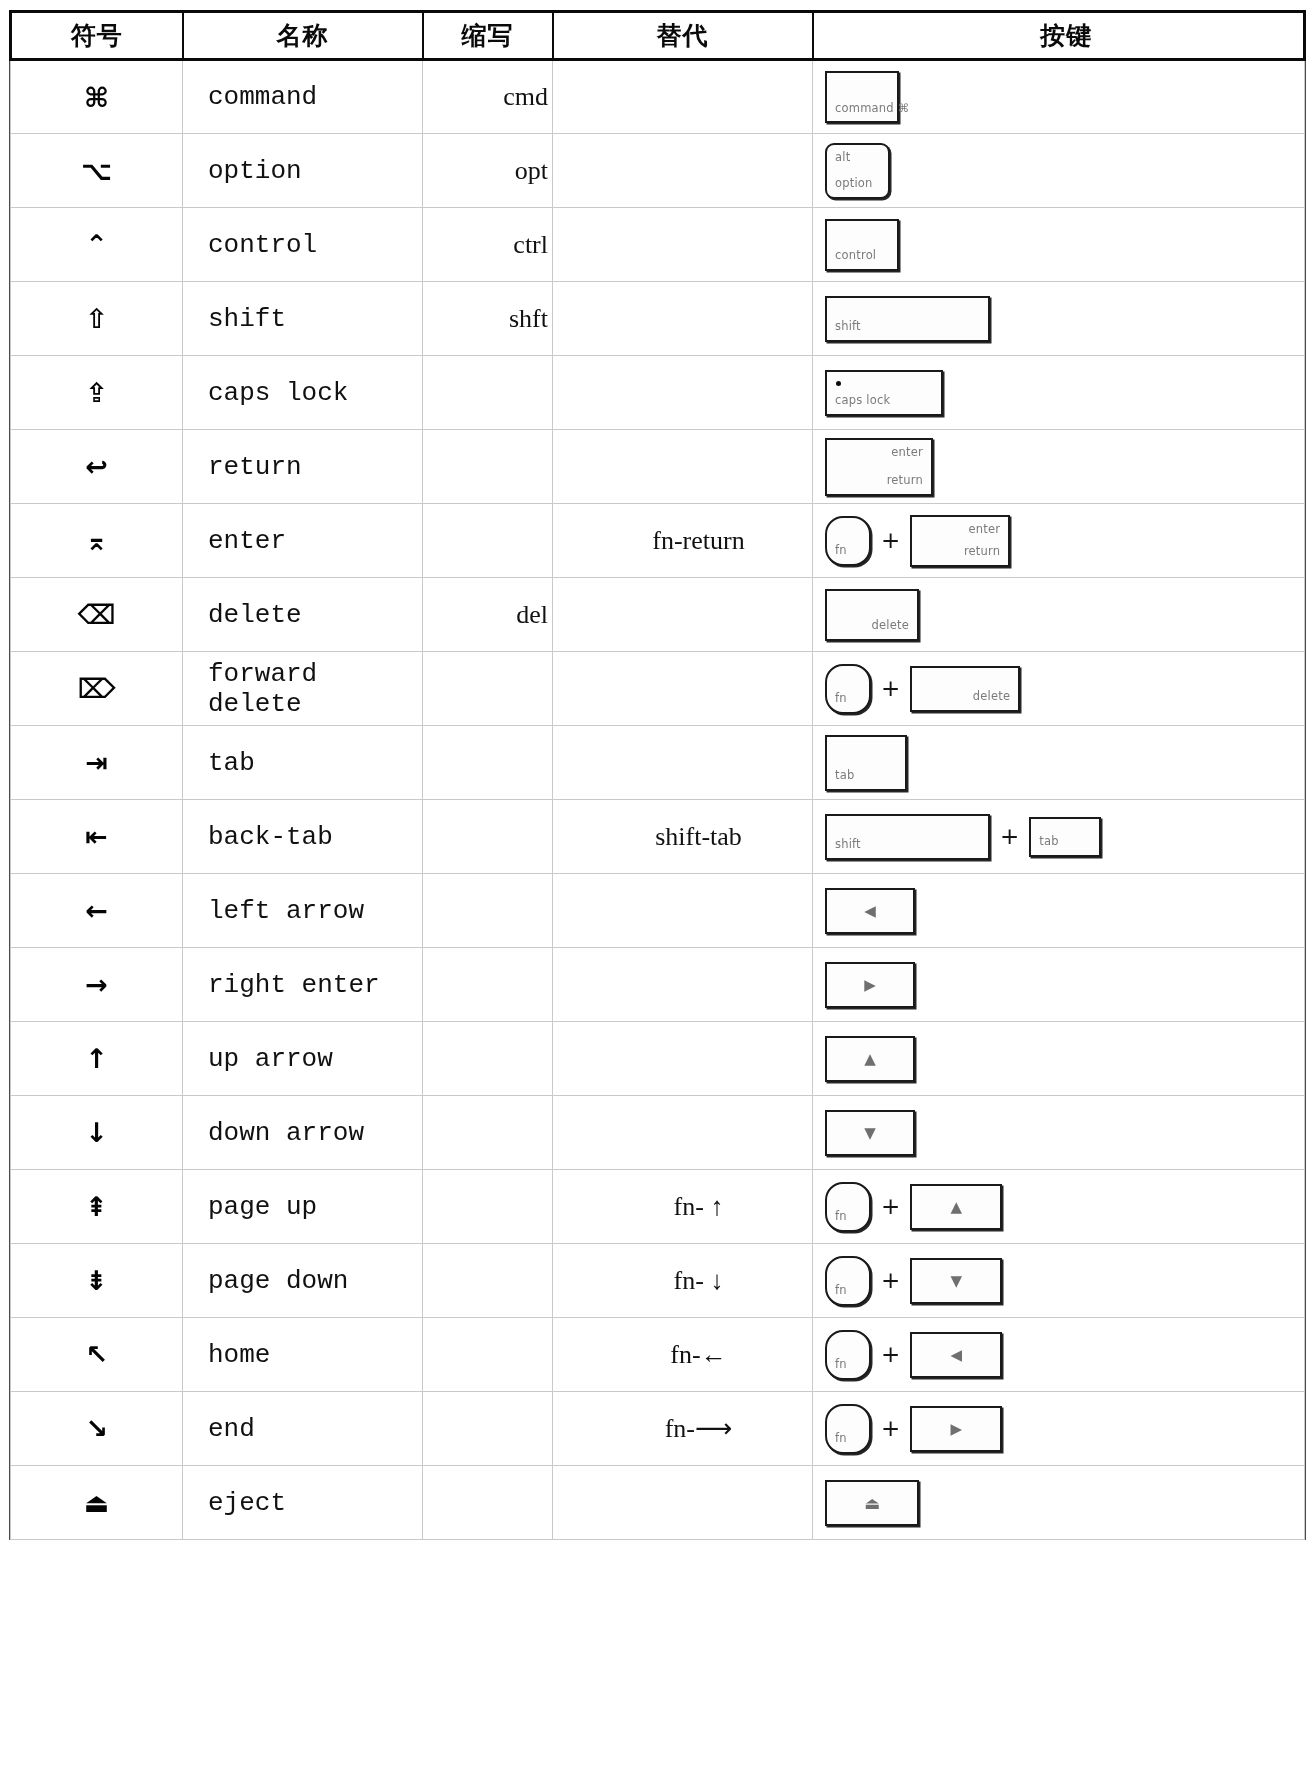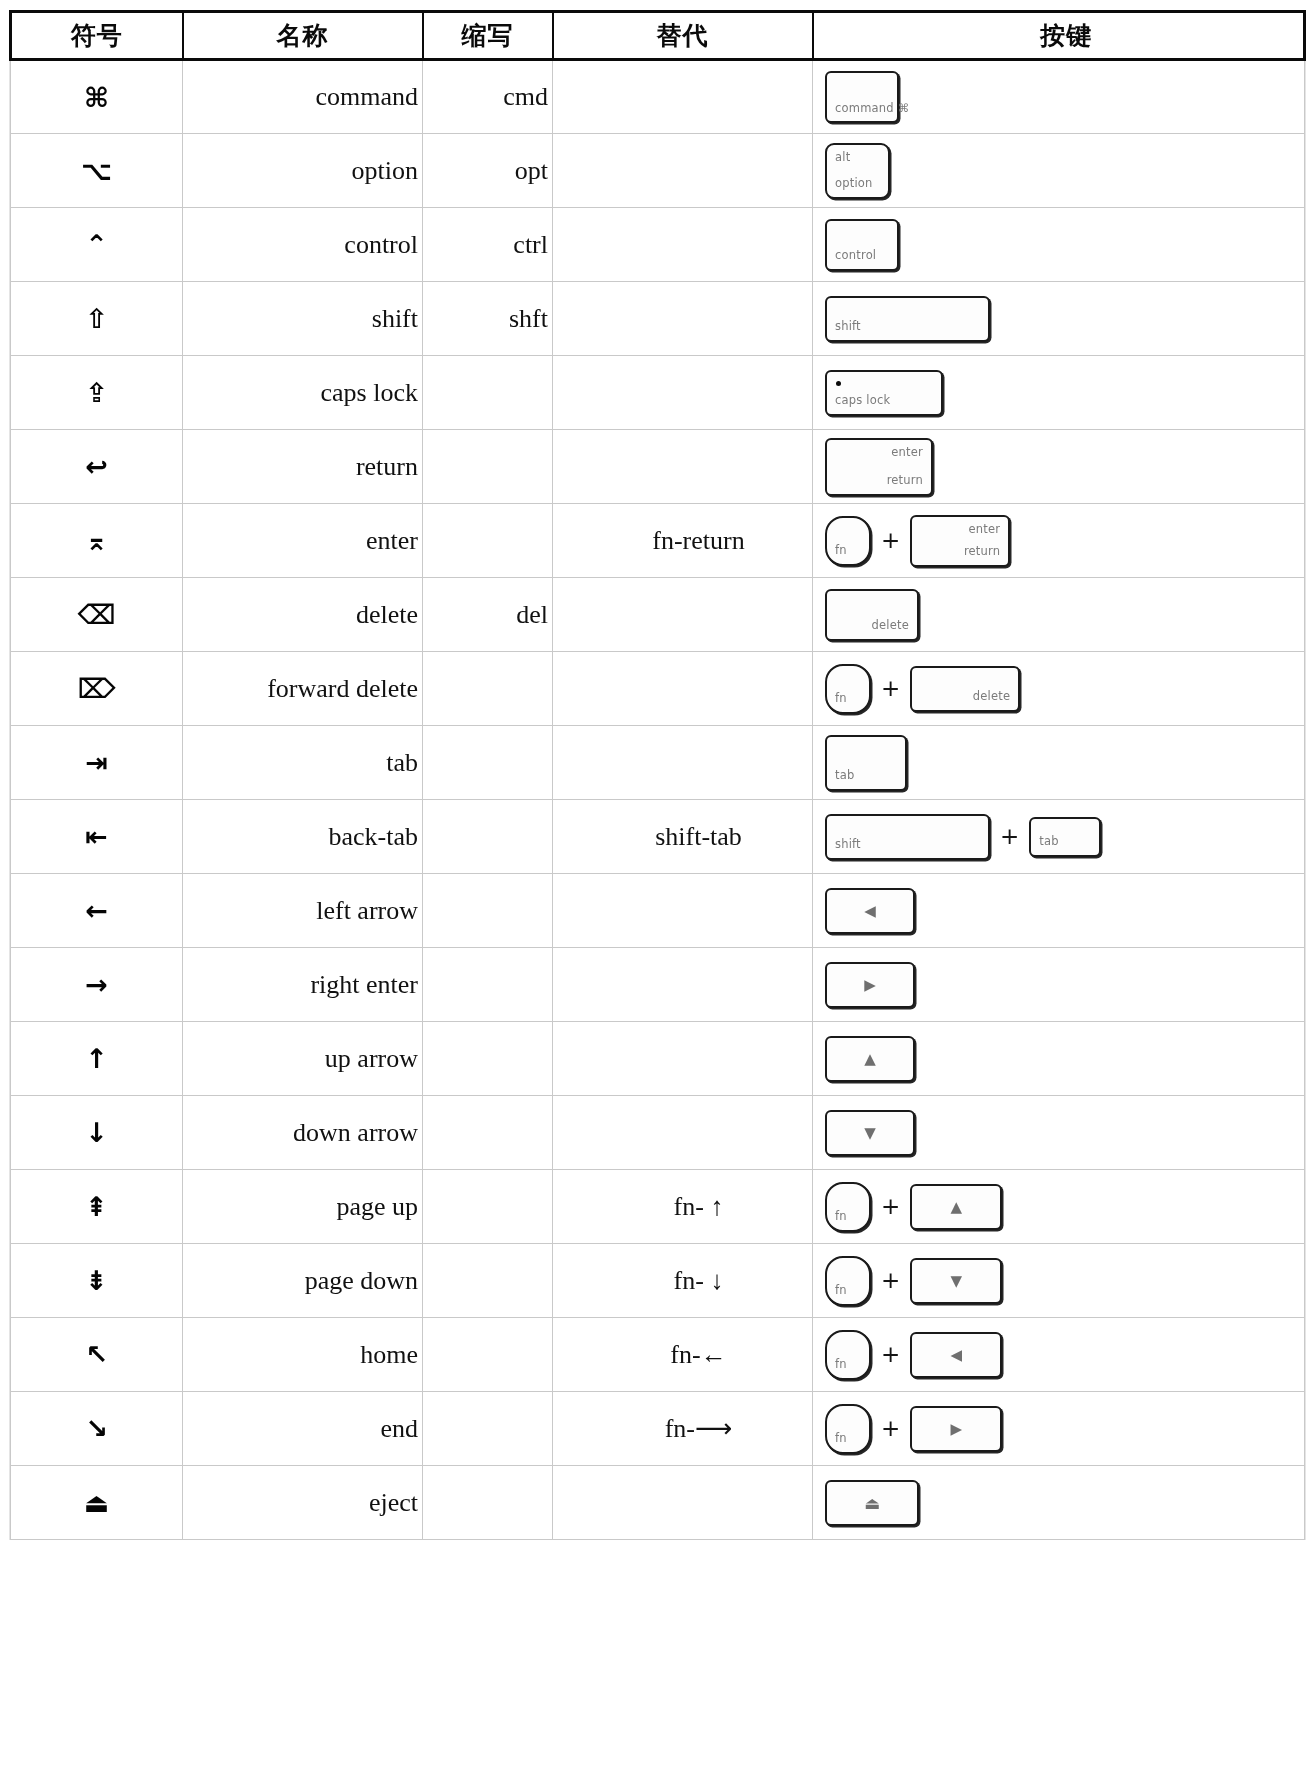--- a/index.html
+++ b/index.html
@@ -16,21 +16,21 @@
     width: 1312px;
     min-height: 1776px;
     background: #fff;
     position: relative;
     padding: 10px 9px 0 9px;
   }
   table.keytable {
     border-collapse: collapse;
     table-layout: fixed;
     width: 1294px;
-    background: #e5e5e5;
+    background: #b91c1c;
   }
   table.keytable col.c-sym  { width: 172px; }
   table.keytable col.c-name { width: 240px; }
   table.keytable col.c-abbr { width: 130px; }
   table.keytable col.c-alt  { width: 260px; }
   table.keytable col.c-keys { width: 492px; }
 
   
   thead th {
     border-top: 3px solid #0a0a0a;
@@ -65,24 +65,24 @@
   td.sym {
     text-align: center;
     font-family: "DejaVu Sans", sans-serif;
     font-size: 27px;
     font-weight: 700;
     color: #050505;
     line-height: 1;
   }
   td.sym .glyph { display:inline-block; }
   td.name {
-    text-align: right;
-    padding-left: 55px;
+    text-align: left;
+    padding-left: 25px;
     font-size: 26px;
-    font-family: Liberation Serif, serif;
+    font-family: Liberation Mono, monospace;
     color: #111;
   }
   td.abbr {
     text-align: right;
     font-size: 26px;
     font-family: Liberation Serif, serif;
     color: #111;
   }
   td.alt {
     text-align: center;
@@ -103,21 +103,21 @@
     font-family: "DejaVu Sans", sans-serif;
     font-size: 23px;
     font-weight: 400;
     color: #151515;
     line-height: 1;
     padding: 0 1px;
   }
   .cap {
     position: relative;
     border: 2px solid #1a1a1a;
-    border-radius: 6px;
+    border-radius: 0;
     background: #fdfdfd;
     box-shadow: 1.5px 1.5px 0 0 rgba(0,0,0,0.85);
     display: block;
     flex: none;
   }
   .cap .lbl {
     position: absolute;
     font-family: "DejaVu Sans", "Liberation Sans", sans-serif;
     color: #7b7b7b;
     font-size: 11.5px;

